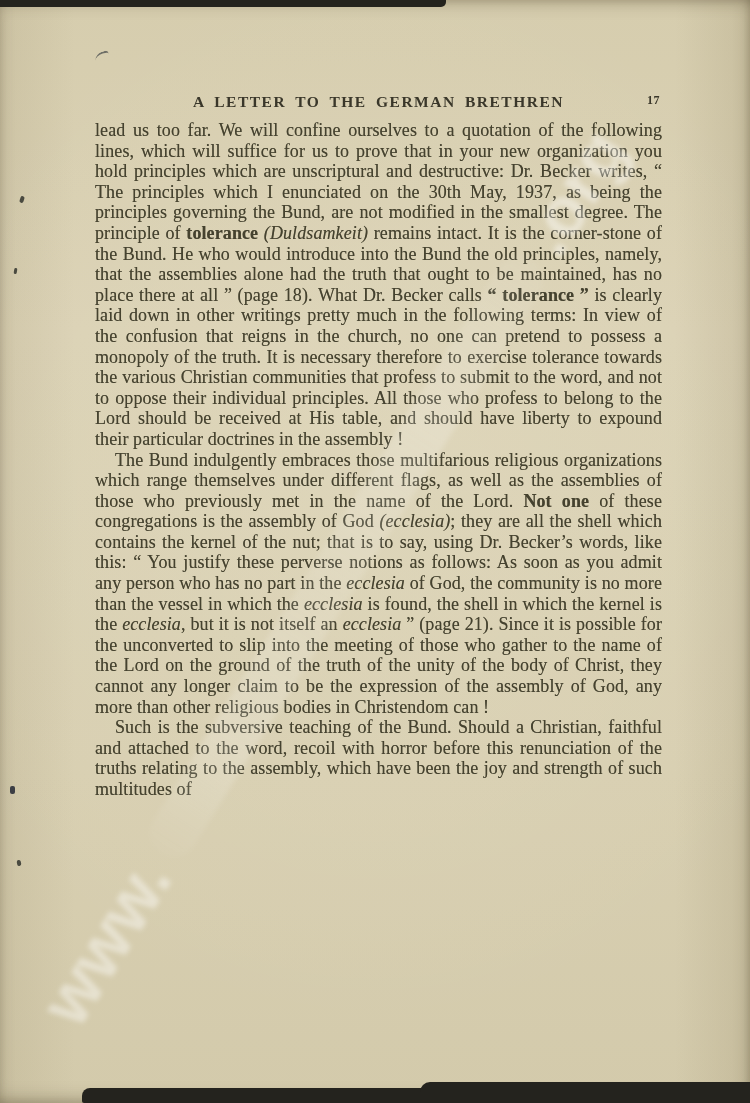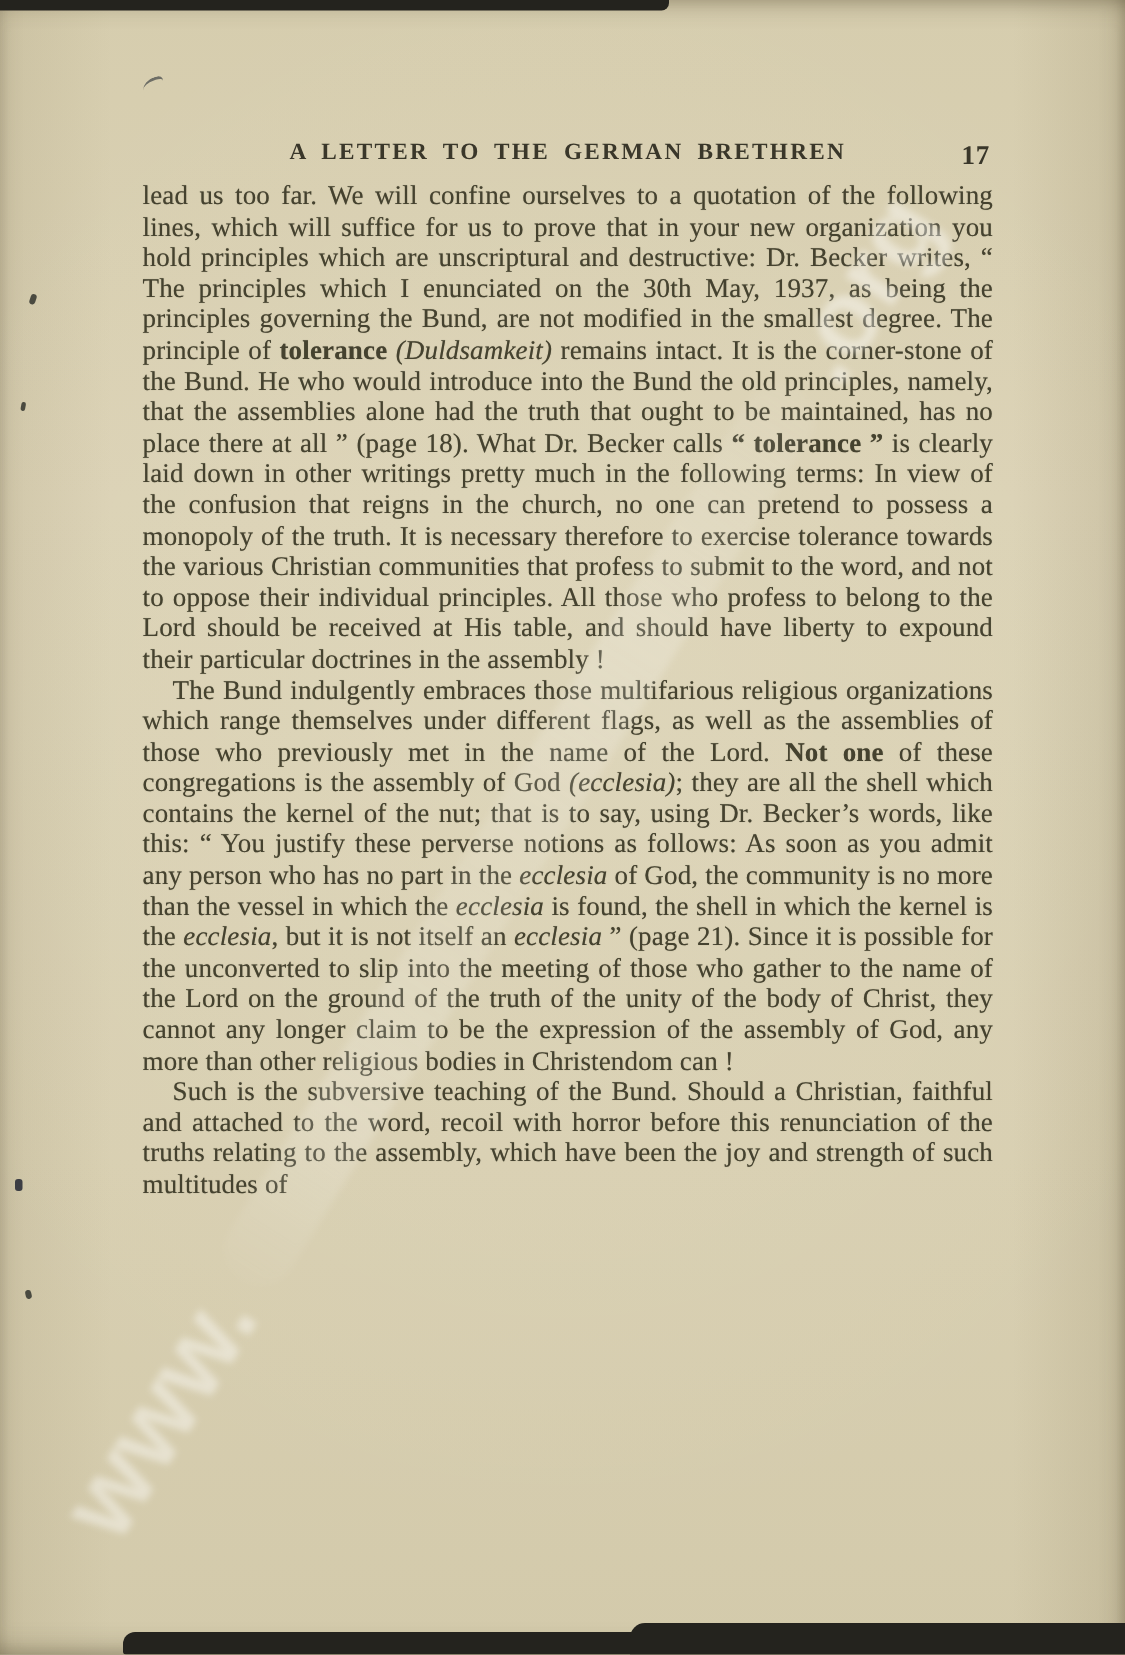--- a/index.html
+++ b/index.html
@@ -45,21 +45,21 @@
     font-size: 15.5px;
     letter-spacing: 1.5px;
     word-spacing: 4px;
     white-space: nowrap;
   }
   .page-number {
     position: absolute;
     right: 2px;
     top: 0;
     font-weight: bold;
-    font-size: 18px;
+    font-size: 12px;
     letter-spacing: 0.5px;
   }
 
   
   .page-body {
     position: absolute;
     left: 95px;
     top: 120px;
     width: 567px;
     color: var(--color-ink, #45422f);

